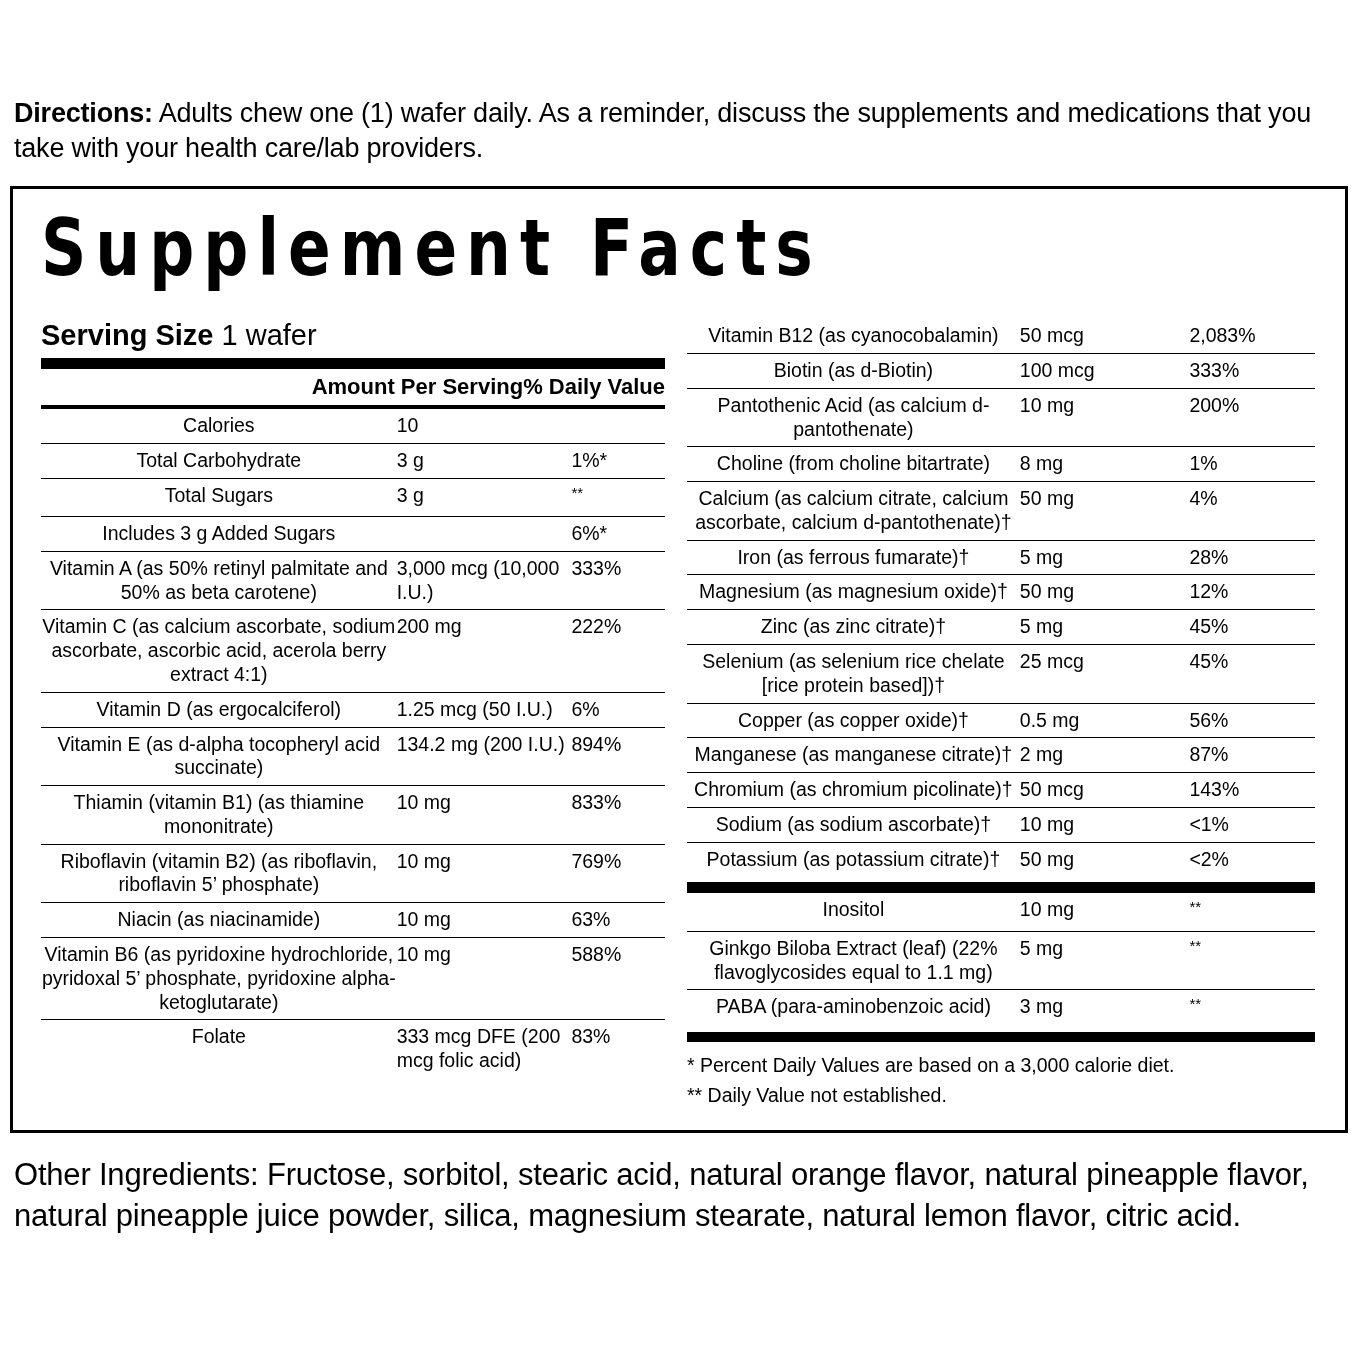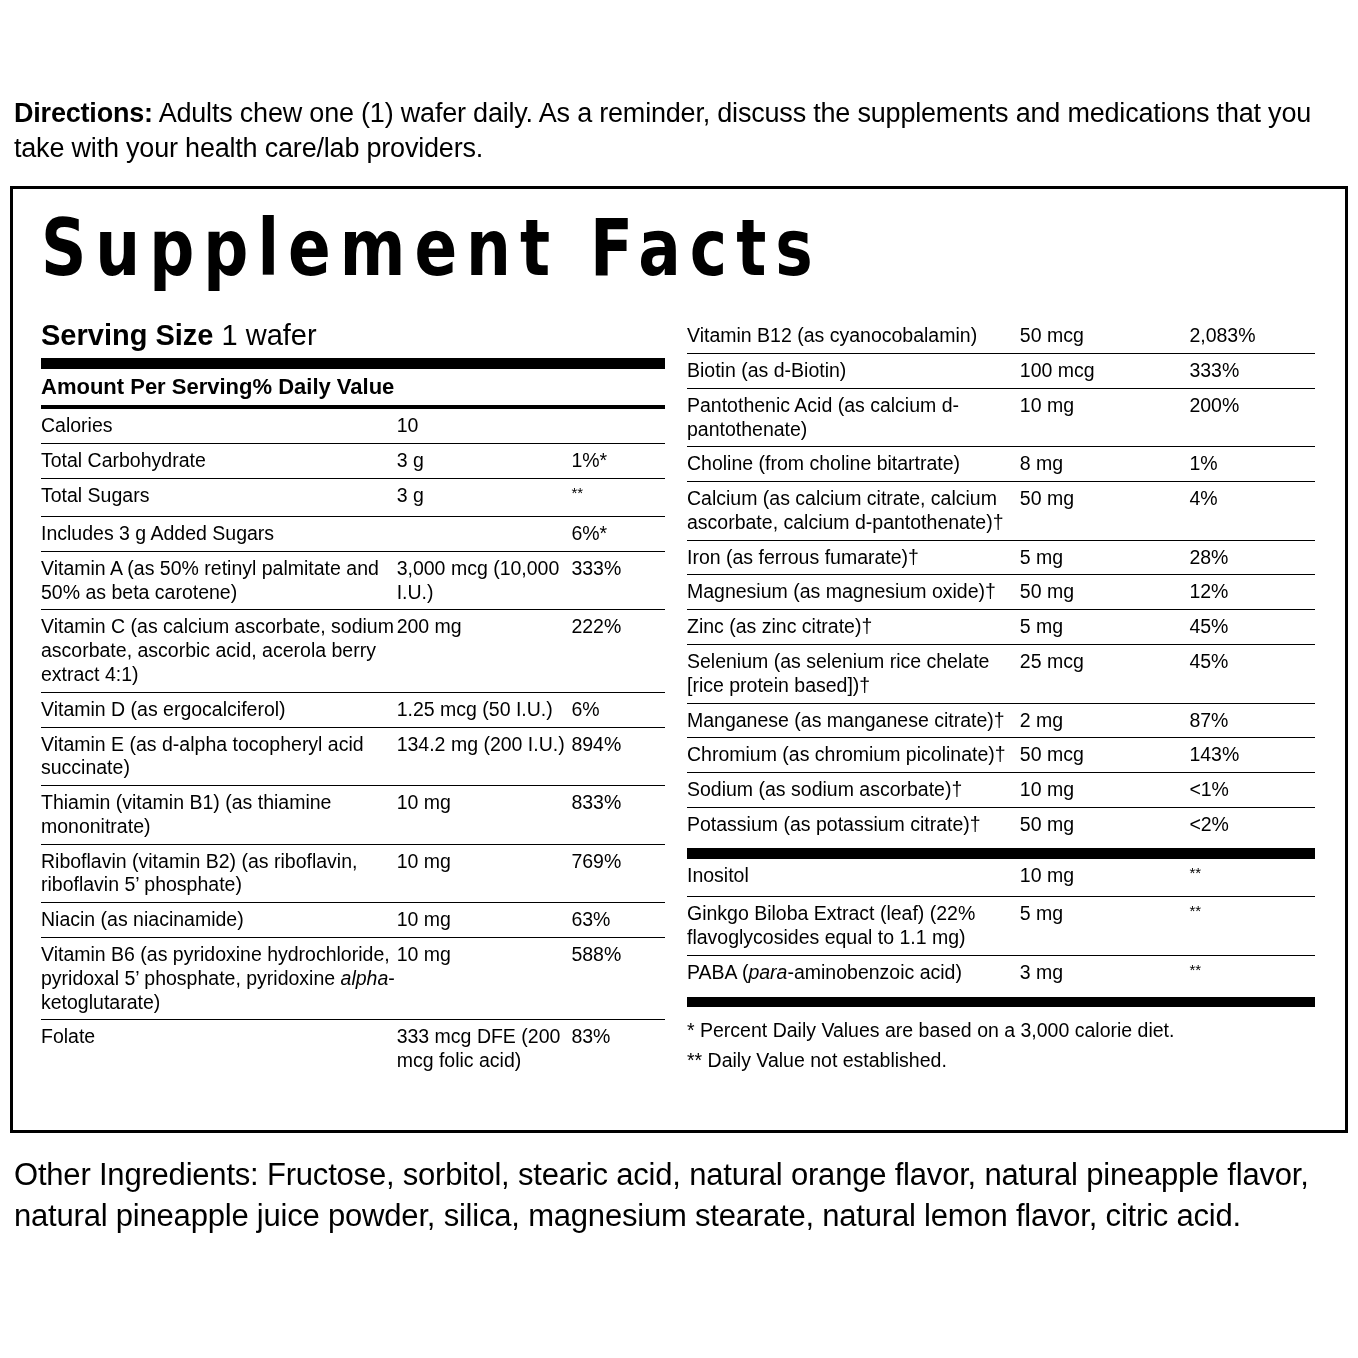--- a/index.html
+++ b/index.html
@@ -74,39 +74,39 @@
     font-weight: bold;
     margin-bottom: 6px;
   }
   .serving span.norm { font-weight: normal; }
 
   .rule-thick { border-top: 11px solid #000; margin: 2px 0 0 0; }
   .rule-med   { border-top: 4px solid #000; }
 
   .amount-row {
     display: flex;
-    justify-content: flex-start;
+    justify-content: flex-end;
     font-size: 22px;
     font-weight: bold;
     padding: 5px 0 5px 0;
   }
 
   table.nut {
     width: 100%;
     border-collapse: collapse;
     font-size: 19.5px;
     line-height: 1.22;
   }
   table.nut td {
     vertical-align: top;
     padding: 5px 0 5px 0;
     border-top: 1.5px solid #000;
   }
   table.nut tr.first td { border-top: none; }
-  td.name { width: 57%; padding-right: 6px; }
+  td.name { width: 57%; padding-right: 6px; text-align: center; }
   td.amt  { width: 28%; }
   td.dv   { width: 15%; text-align: left; white-space: nowrap; }
 
   
   table.nut.right td.name { width: 53%; }
   table.nut.right td.amt  { width: 27%; }
   table.nut.right td.dv   { width: 20%; }
 
   .indent { padding-left: 28px; }
   .sup { font-size: 15px; vertical-align: super; }
@@ -119,21 +119,21 @@
   }
   .footnotes div { padding: 2px 0; }
 
   
   .other {
     font-size: 31px;
     line-height: 1.32;
     margin: 22px 6px 0 6px;
     letter-spacing: -0.2px;
   }
-  .italic { font-style: italic; }
+  .italic { }
 </style>
 </head>
 <body>
 
 <div class="page">
 
   <p class="directions">
     <b>Directions:</b><span> Adults chew one (1) wafer daily. As a reminder, discuss the supplements and medications that you take with your health care/lab providers.</span>
   </p>
 
@@ -268,20 +268,25 @@
                 <td class="name">Zinc (as zinc citrate)†</td>
                 <td class="amt">5 mg</td>
                 <td class="dv">45%</td>
               </tr>
               <tr>
                 <td class="name">Selenium (as selenium rice chelate [rice protein based])†</td>
                 <td class="amt">25 mcg</td>
                 <td class="dv">45%</td>
               </tr>
               <tr>
+                <td class="name">Copper (as copper oxide)†</td>
+                <td class="amt">0.5 mg</td>
+                <td class="dv">56%</td>
+              </tr>
+              <tr>
                 <td class="name">Manganese (as manganese citrate)†</td>
                 <td class="amt">2 mg</td>
                 <td class="dv">87%</td>
               </tr>
               <tr>
                 <td class="name">Chromium (as chromium picolinate)†</td>
                 <td class="amt">50 mcg</td>
                 <td class="dv">143%</td>
               </tr>
               <tr>

